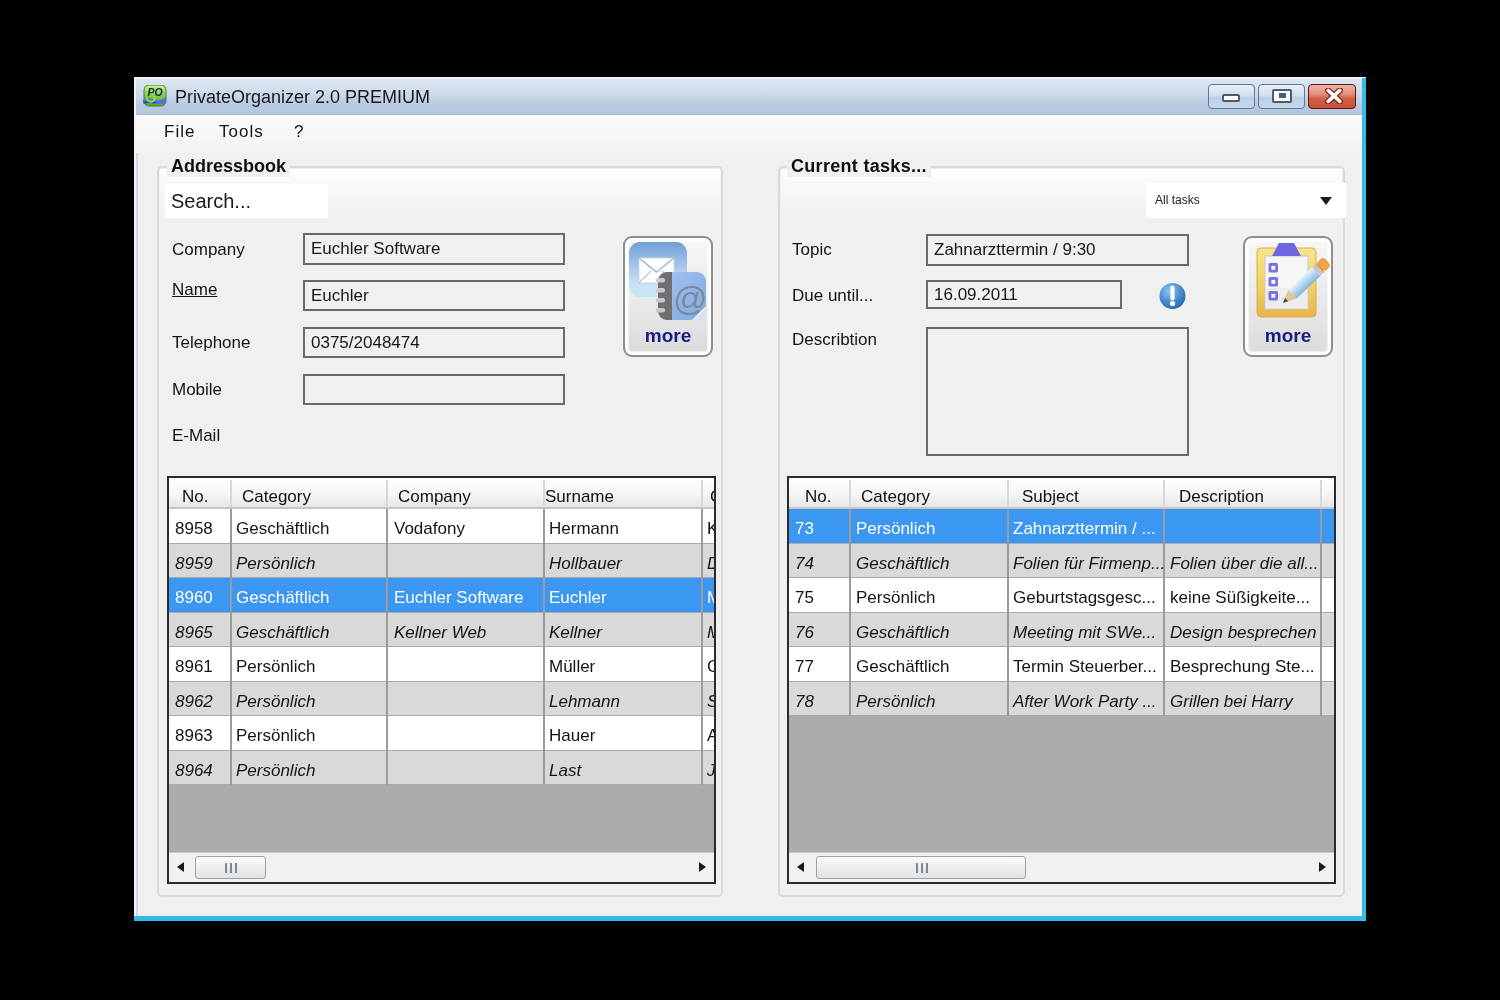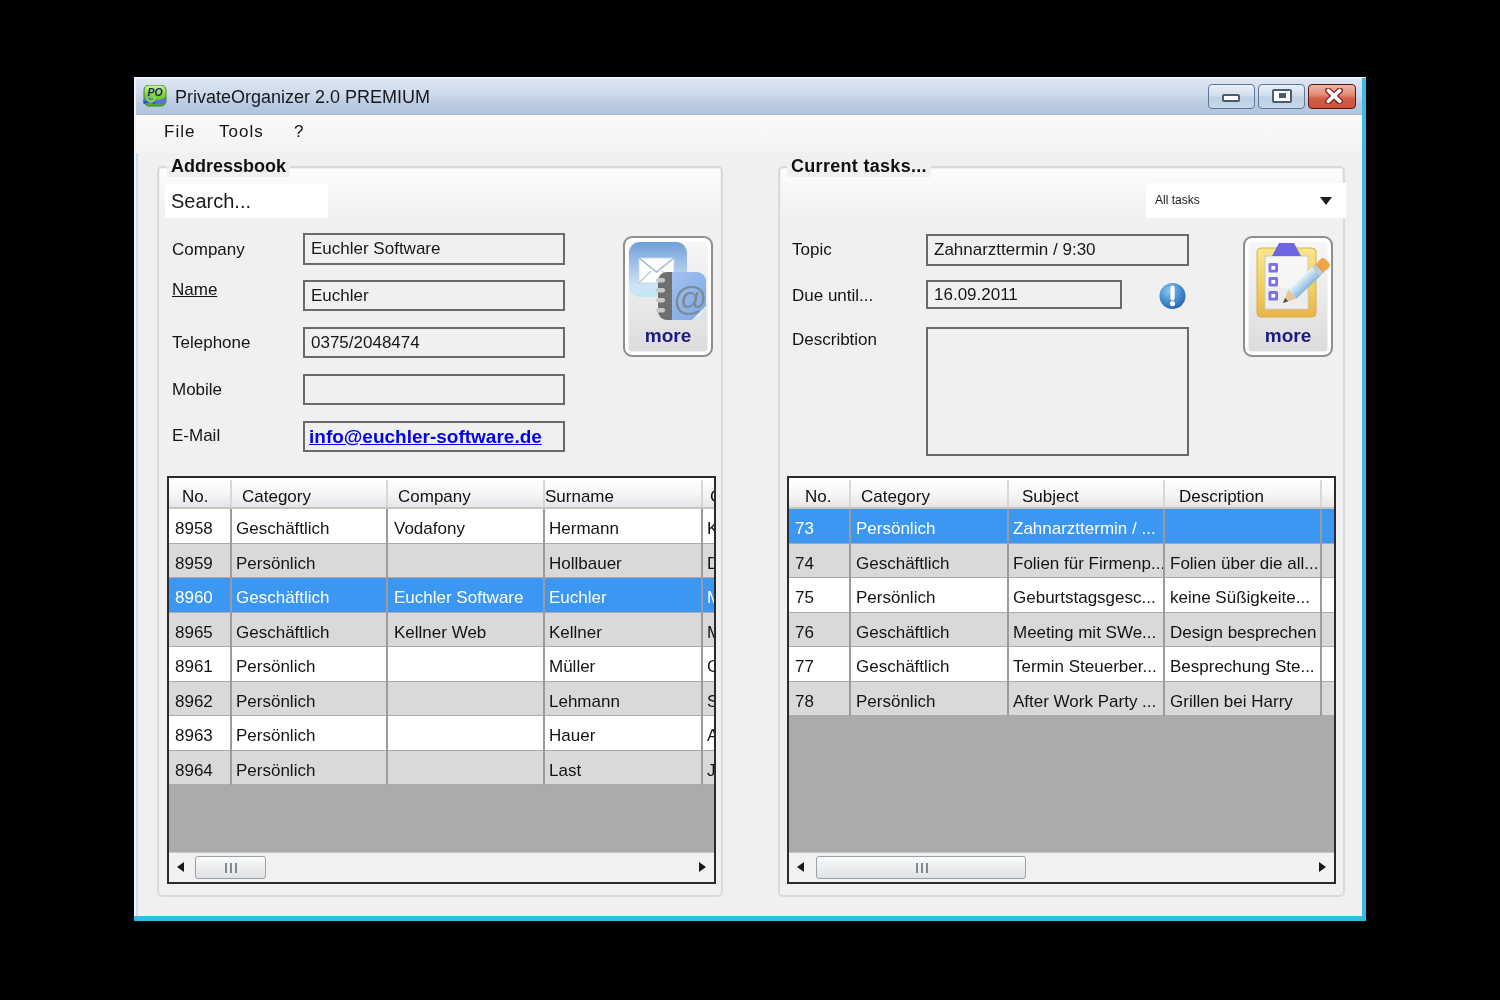--- a/index.html
+++ b/index.html
@@ -82,21 +82,21 @@
   #dgv-r{left:787px;top:476px;width:549px;height:408px;}
   .dgv-head{position:absolute;left:0;top:0;width:545px;height:29px;
     background:linear-gradient(180deg,#ffffff 0%,#f6f6f7 55%,#e6e6e8 100%);
     border-bottom:2px solid #c6c6bd;box-sizing:content-box;}
   .hcell{position:absolute;top:8px;height:21px;line-height:21px;font-size:17px;color:#101010;}
   .hsep{position:absolute;top:2px;width:1.5px;height:27px;background:#d8d8dc;}
   .vsep{position:absolute;width:1.5px;background:#9a9aa0;}
   .drow{position:absolute;left:0;width:545px;height:34.5px;box-sizing:border-box;
     border-bottom:1px solid #ababab;}
   .drow.w{background:#fff;}
-  .drow.g{background:#d9d9d9;}
+  .drow.g{background:#d9d9d9;font-style:italic;}
   .drow.sel{background:#3b97f2;color:#fff;}
   .dcell{position:absolute;top:9px;height:22px;line-height:22px;font-size:17px;color:#141414;
     white-space:nowrap;}
   .sel .dcell{color:#fff;}
   .dfill{position:absolute;left:0;width:545px;background:#ababab;}
   .dscroll{position:absolute;left:0;width:545px;height:30px;background:#f1f1f1;
     border-top:1px solid #c8c8c8;box-sizing:border-box;}
   .sthumb{position:absolute;top:3px;height:23px;box-sizing:border-box;
     border:1.5px solid #99a2ab;border-radius:3px;
     background:linear-gradient(180deg,#fcfcfc 0%,#ebedee 50%,#e0e2e4 100%);}
@@ -155,21 +155,20 @@
   <div class="abs flabel" style="left:172px;top:239px;">Company</div>
   <div class="abs flabel" style="left:172px;top:279px;text-decoration:underline;">Name</div>
   <div class="abs flabel" style="left:172px;top:332px;">Telephone</div>
   <div class="abs flabel" style="left:172px;top:379px;">Mobile</div>
   <div class="abs flabel" style="left:172px;top:425px;">E-Mail</div>
 
   <div class="abs tbox" style="left:303px;top:233px;width:262px;height:32px;line-height:28px;">Euchler Software</div>
   <div class="abs tbox" style="left:303px;top:280px;width:262px;height:31px;line-height:27px;">Euchler</div>
   <div class="abs tbox" style="left:303px;top:327px;width:262px;height:31px;line-height:27px;">0375/2048474</div>
   <div class="abs tbox" style="left:303px;top:374px;width:262px;height:31px;"></div>
-  <div class="abs tbox" style="left:303px;top:421px;width:262px;height:31px;line-height:27px;padding-left:4px;font-weight:bold;font-size:19px;color:#0300ee;"><span style="text-decoration:underline;">info@euchler-software.de</span></div>
 
   <div class="abs morebtn" id="more-l"></div>
   <svg class="abs" id="icon-mail" style="left:626px;top:239px" width="84" height="84" viewBox="0 0 84 84">
     <defs>
       <linearGradient id="envg" x1="0" y1="0" x2="0" y2="1">
         <stop offset="0" stop-color="#6f9fd8"></stop>
         <stop offset="0.45" stop-color="#a7c6ec"></stop>
         <stop offset="0.8" stop-color="#cde4f6"></stop>
         <stop offset="1" stop-color="#c2e8f4"></stop>
       </linearGradient>

